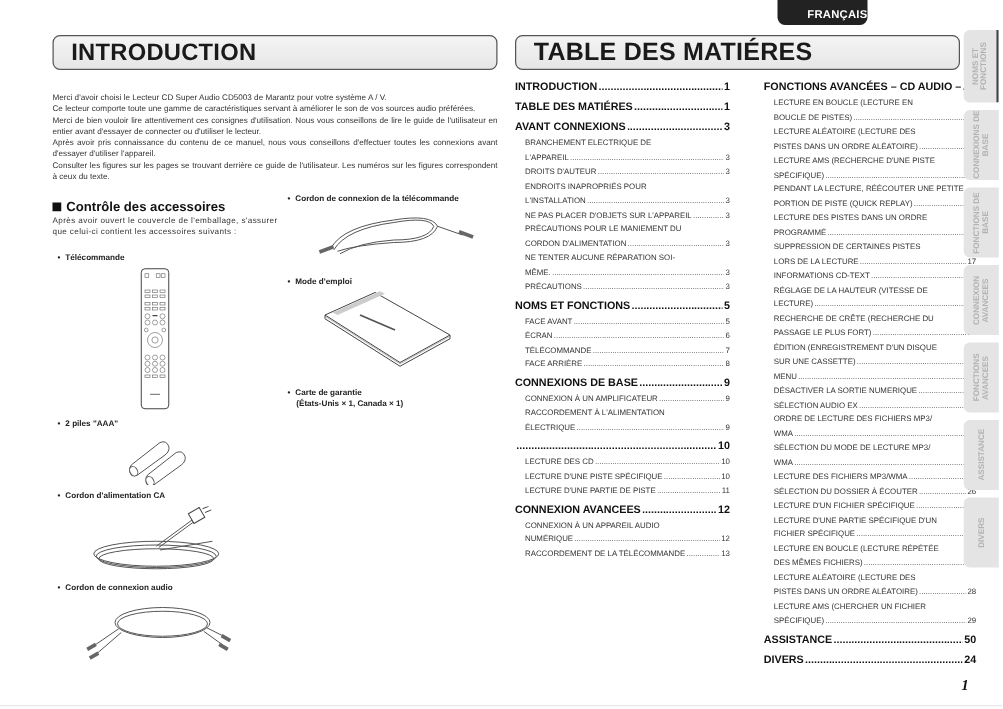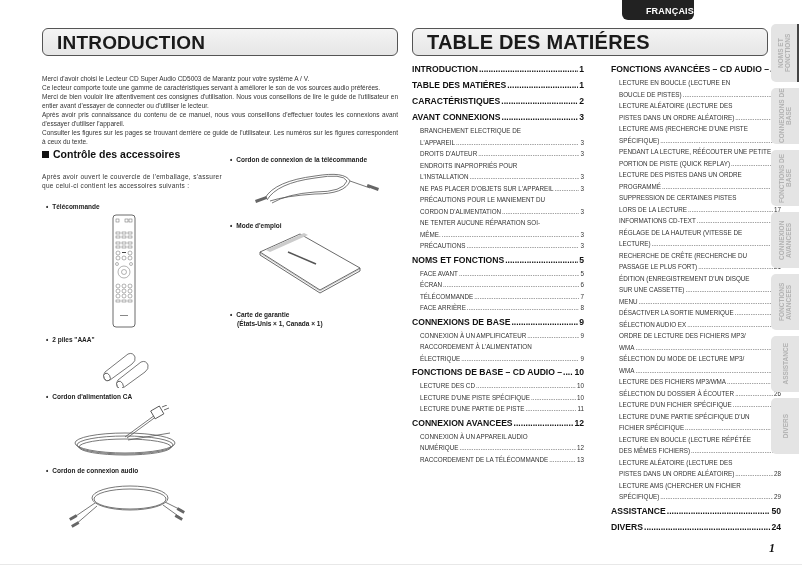--- a/index.html
+++ b/index.html
@@ -18,21 +18,21 @@
     border: 1px solid #555; border-radius: 6px;
     font-weight: bold; font-size: 19px; color: #1a1a1a;
     padding-left: 14px; line-height: 27px; letter-spacing: 0.2px;
   }
   #intro-title { left: 42px; top: 28px; width: 356px; }
   #toc-title { left: 412px; top: 28px; width: 356px; font-size: 20px; }
 
   .intro-text { position: absolute; left: 42px; top: 74px; width: 356px; font-size: 6.5px; line-height: 9px; color: #333; }
   .intro-text p { margin-bottom: 0; text-align: justify; }
 
-  .acc-heading { position: absolute; left: 42px; top: 148px; font-size: 10.5px; font-weight: bold; color: #111; }
+  .acc-heading { position: absolute; left: 42px; top: 160px; font-size: 10.5px; font-weight: bold; color: #111; }
   .acc-heading .sq { display: inline-block; width: 7px; height: 7px; background: #111; margin-right: 4px; vertical-align: 0px; }
   .acc-intro { position: absolute; left: 42px; top: 172px; width: 180px; font-size: 6.5px; line-height: 9px; color: #333; text-align: justify; letter-spacing: 0.3px; }
 
   .acc-label { position: absolute; font-size: 6.5px; font-weight: bold; color: #222; }
   .acc-label::before { content: "•"; margin-right: 4px; }
   .acc-label.nob::before { content: ""; margin: 0; }
 
   .fig { position: absolute; }
 
   
@@ -202,27 +202,20 @@
     </div>
     <div class="toc-block">
       <div class="toc-entry toc-main">
         <span class="t">TABLE DES MATIÉRES</span>
         <span class="d"></span>
         <span class="p">1</span>
       </div>
     </div>
     <div class="toc-block">
       <div class="toc-entry toc-main">
-        <span class="t">CARACTÉRISTIQUES</span>
-        <span class="d"></span>
-        <span class="p">2</span>
-      </div>
-    </div>
-    <div class="toc-block">
-      <div class="toc-entry toc-main">
         <span class="t">AVANT CONNEXIONS</span>
         <span class="d"></span>
         <span class="p">3</span>
       </div>
       <div class="toc-sub">
         <span class="t2">BRANCHEMENT ELECTRIQUE DE</span>
         <div class="toc-entry">
           <span class="t">L'APPAREIL</span>
           <span class="d"></span>
           <span class="p">3</span>
@@ -326,21 +319,20 @@
         <span class="t2">RACCORDEMENT À L'ALIMENTATION</span>
         <div class="toc-entry">
           <span class="t">ÉLECTRIQUE</span>
           <span class="d"></span>
           <span class="p">9</span>
         </div>
       </div>
     </div>
     <div class="toc-block">
       <div class="toc-entry toc-main">
-        <span class="t">FONCTIONS DE BASE – CD AUDIO –</span>
         <span class="d"></span>
         <span class="p">10</span>
       </div>
       <div class="toc-sub">
         <div class="toc-entry">
           <span class="t">LECTURE DES CD</span>
           <span class="d"></span>
           <span class="p">10</span>
         </div>
       </div>

